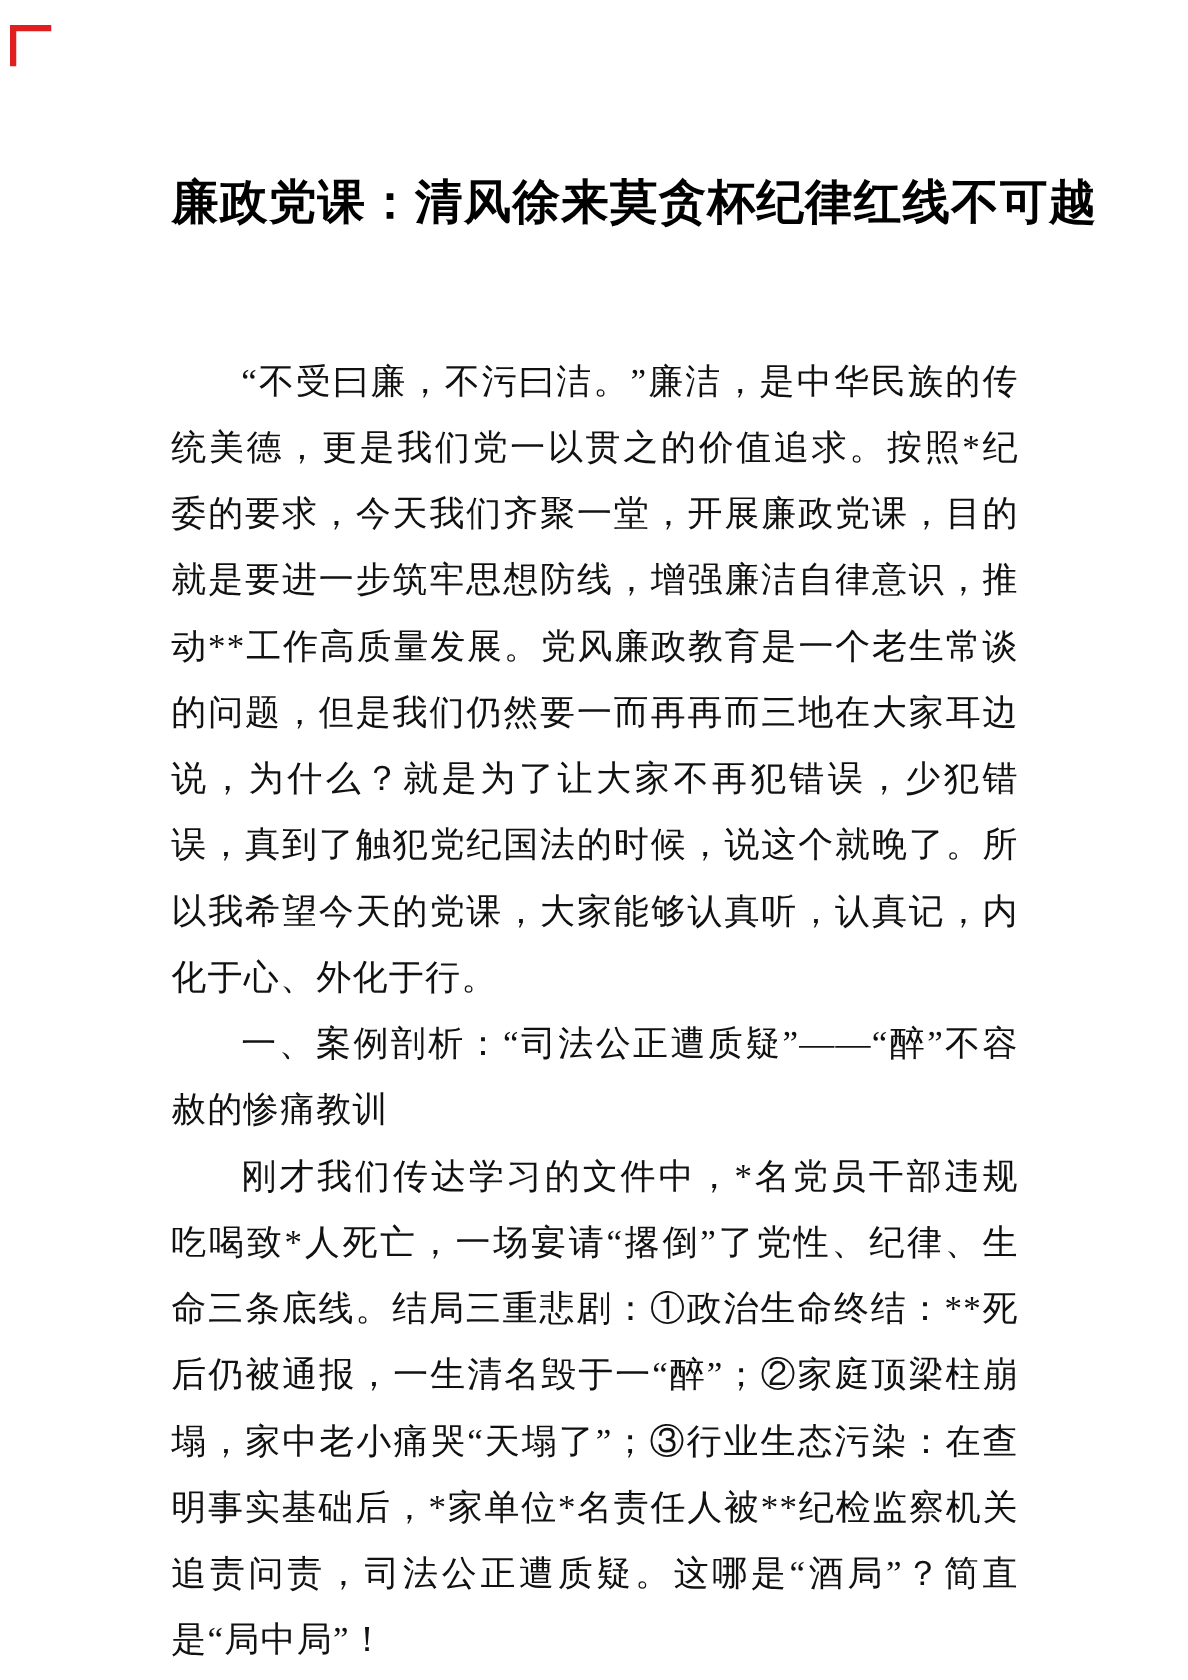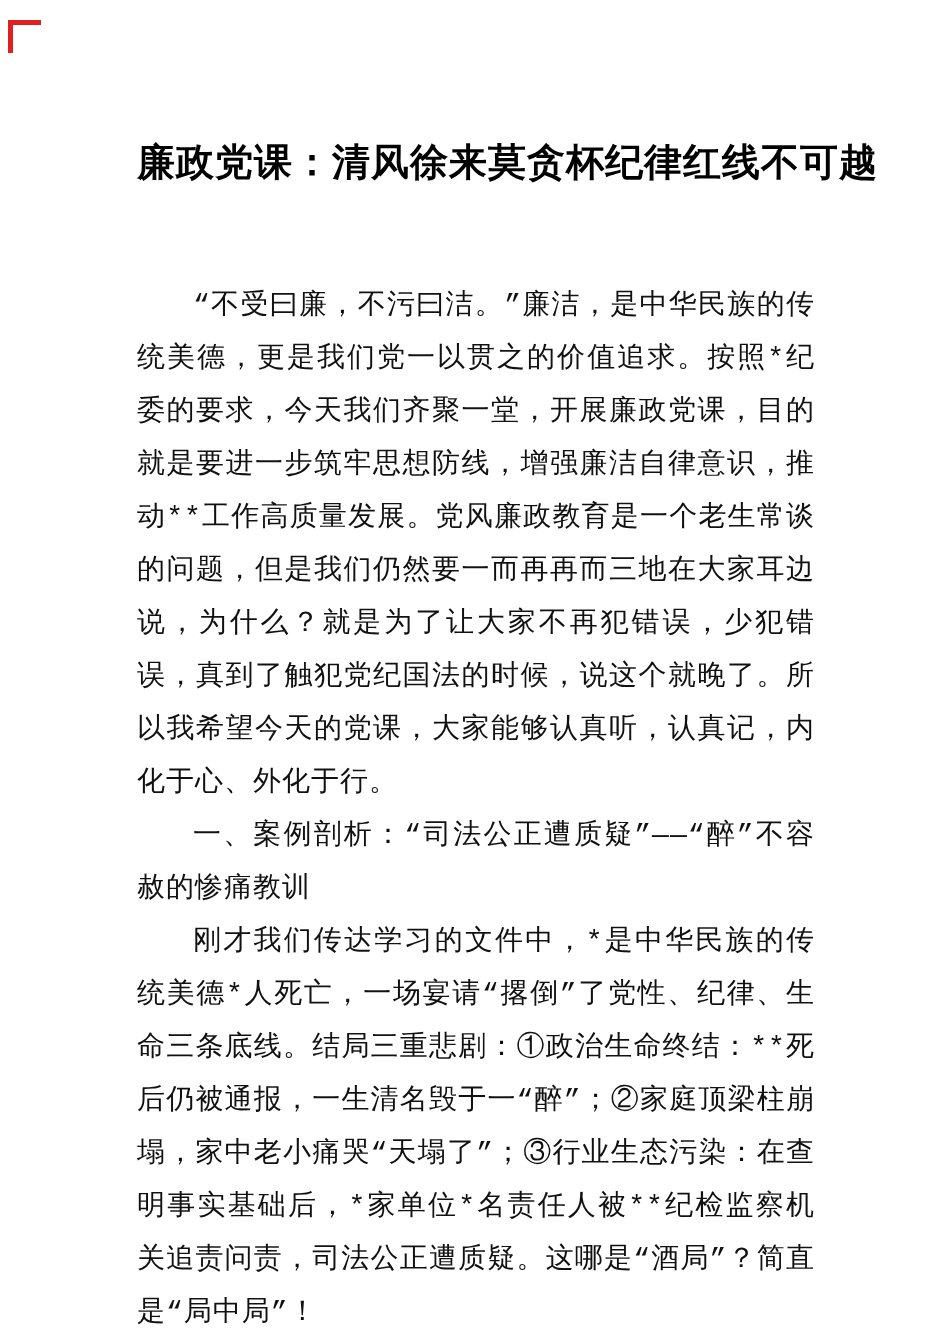--- a/index.html
+++ b/index.html
@@ -44,30 +44,29 @@
     margin: 0;
     padding: 0;
     font-size: 28px;
     line-height: 53px;
     color: #111111;
     text-indent: 2em;
     text-align: justify;
     text-justify: inter-ideograph;
     letter-spacing: 1px;
     word-break: break-all;
-    font-family: Liberation Mono, monospace;
   }
 </style>
 </head>
 <body>
 
 <div class="red-corner"></div>
 
 <div class="page">
   <h1 class="doc-title">廉政党课：清风徐来莫贪杯纪律红线不可越</h1>
 
   <div class="doc-body">
     <p>“不受曰廉，不污曰洁。”廉洁，是中华民族的传统美德，更是我们党一以贯之的价值追求。按照*纪委的要求，今天我们齐聚一堂，开展廉政党课，目的就是要进一步筑牢思想防线，增强廉洁自律意识，推动**工作高质量发展。党风廉政教育是一个老生常谈的问题，但是我们仍然要一而再再而三地在大家耳边说，为什么？就是为了让大家不再犯错误，少犯错误，真到了触犯党纪国法的时候，说这个就晚了。所以我希望今天的党课，大家能够认真听，认真记，内化于心、外化于行。</p>
     <p>一、案例剖析：“司法公正遭质疑”——“醉”不容赦的惨痛教训</p>
-    <p>刚才我们传达学习的文件中，*是中华民族的传统美德*人死亡，一场宴请“撂倒”了党性、纪律、生命三条底线。结局三重悲剧：①政治生命终结：**死后仍被通报，一生清名毁于一“醉”；②家庭顶梁柱崩塌，家中老小痛哭“天塌了”；③行业生态污染：在查明事实基础后，*家单位*名责任人被**纪检监察机关追责问责，司法公正遭质疑。这哪是“酒局”？简直是“局中局”！</p>
+    <p>刚才我们传达学习的文件中，*名党员干部违规吃喝致*人死亡，一场宴请“撂倒”了党性、纪律、生命三条底线。结局三重悲剧：①政治生命终结：**死后仍被通报，一生清名毁于一“醉”；②家庭顶梁柱崩塌，家中老小痛哭“天塌了”；③行业生态污染：在查明事实基础后，*家单位*名责任人被**纪检监察机关追责问责，司法公正遭质疑。这哪是“酒局”？简直是“局中局”！</p>
     <p>听完这个案例，我想起这样一句话：“酒杯一端，原则放宽。”深究这个悲剧背后的原因有几点。一是“吃人嘴软”定律显灵。几杯酒下肚，纪律成了“下酒菜”，监督成了“耳边风”。苏东坡有言：“守</p>
   </div>
 </div>
 
 </body></html>

